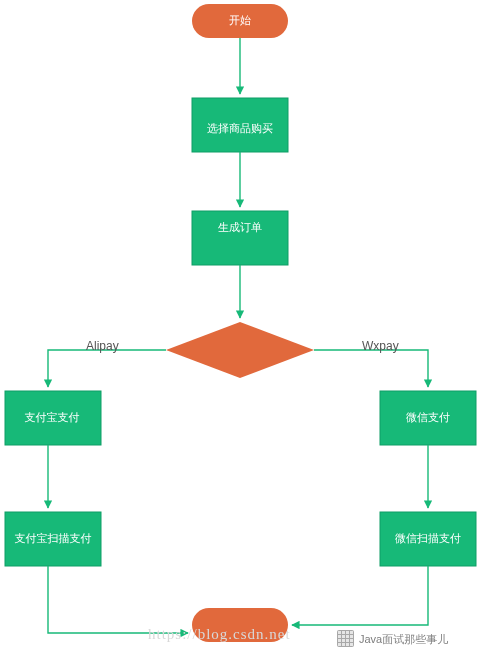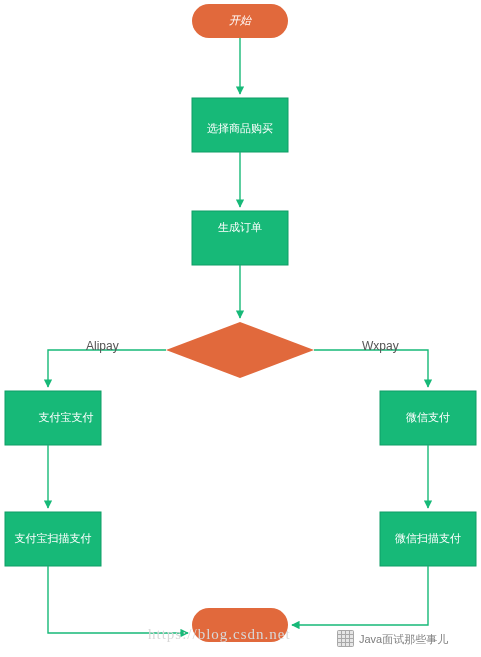--- a/index.html
+++ b/index.html
@@ -106,24 +106,24 @@
     <path d="M 166 350 L 48 350 L 48 387" fill="none" stroke="#17b978" stroke-width="1.4" marker-end="url(#arrow)"></path>
     <path d="M 314 350 L 428 350 L 428 387" fill="none" stroke="#17b978" stroke-width="1.4" marker-end="url(#arrow)"></path>
 
     <path d="M 48 445 L 48 508" fill="none" stroke="#17b978" stroke-width="1.4" marker-end="url(#arrow)"></path>
     <path d="M 428 445 L 428 508" fill="none" stroke="#17b978" stroke-width="1.4" marker-end="url(#arrow)"></path>
 
     <path d="M 48 566 L 48 633 L 188 633" fill="none" stroke="#17b978" stroke-width="1.4" marker-end="url(#arrow)"></path>
     <path d="M 428 566 L 428 625 L 292 625" fill="none" stroke="#17b978" stroke-width="1.4" marker-end="url(#arrow)"></path>
   </svg>
 
-  <div class="node-label" style="left:192px; top:4px; width:96px; height:34px;font-style:italic;">开始</div>
+  <div class="node-label" style="left:192px; top:4px; width:96px; height:34px;">开始</div>
   <div class="node-label" style="left:192px; top:98px; width:96px; height:62px;text-align:center;">选择商品购买</div>
   <div class="node-label" style="left:192px; top:201px; width:96px; height:54px;">生成订单</div>
-  <div class="node-label" style="left:18px; top:391px; width:96px; height:54px;border-radius:13px;">支付宝支付</div>
+  <div class="node-label" style="left:4px; top:391px; width:96px; height:54px;border-radius:13px;">支付宝支付</div>
   <div class="node-label" style="left:380px; top:391px; width:96px; height:54px;">微信支付</div>
   <div class="node-label" style="left:380px; top:512px; width:96px; height:54px;">微信扫描支付</div>
   <div class="node-label" style="left:1px; top:512px; width:104px; height:54px;">支付宝扫描支付</div>
   <div class="node-label" style="left:192px; top:608px; width:96px; height:52px;margin-top:19px;">结束</div>
 
   <div class="edge-label" style="left:86px; top:339px;">Alipay</div>
   <div class="edge-label" style="left:362px; top:339px;">Wxpay</div>
 
   <div class="watermark-url">https://blog.csdn.net</div>
   <div class="watermark-brand">

